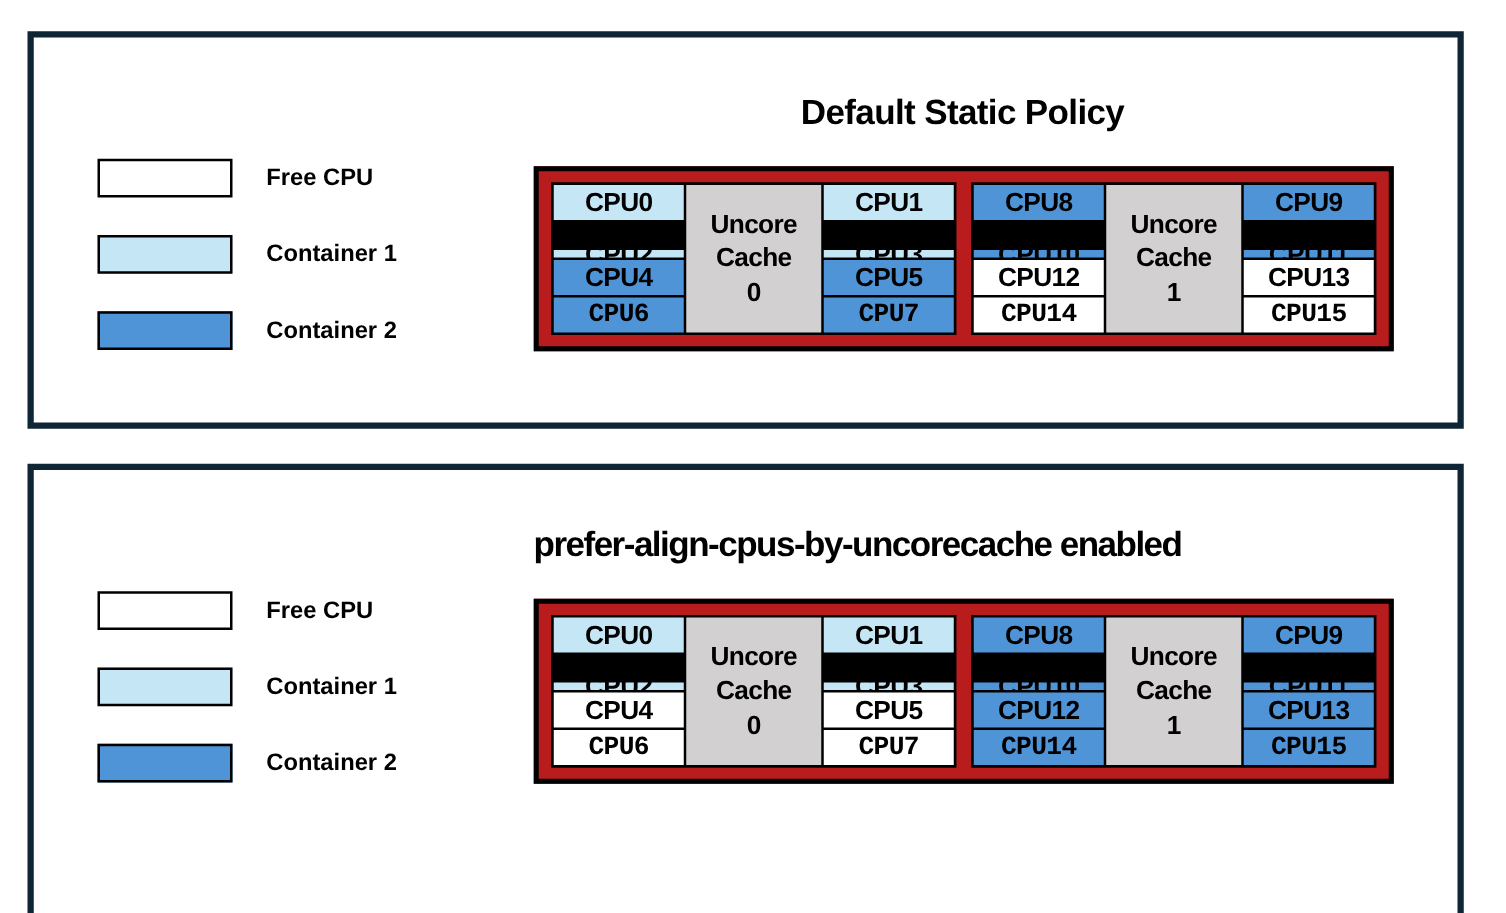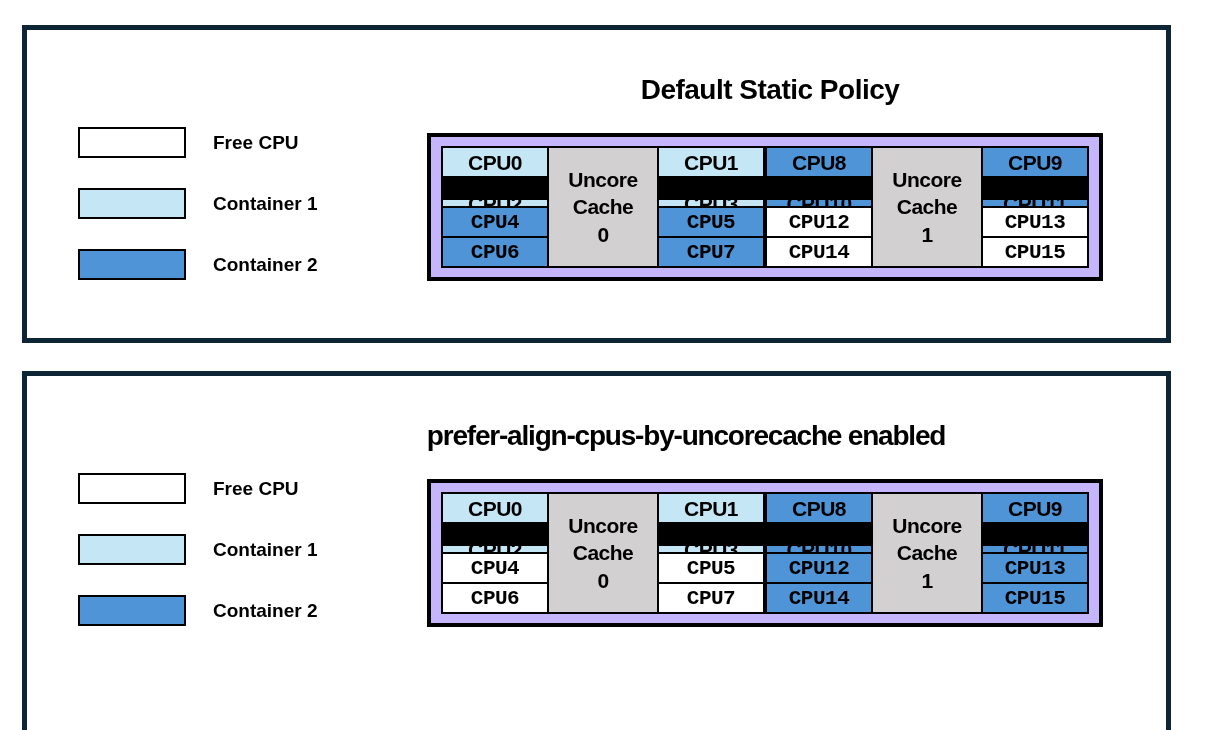--- a/index.html
+++ b/index.html
@@ -56,23 +56,24 @@
     font-weight: bold;
     white-space: nowrap;
   }
 
   
   .diagram {
     position: absolute;
     left: 400px;
     top: 103px;
     border: 4px solid #000;
-    background: #c4b5fd;
+    background: #b91c1c;
     padding: 9px 10px;
     display: flex;
+    gap: 12px;
   }
   .cluster {
     display: grid;
     grid-template-columns: 104px 108px 104px;
     grid-auto-rows: 28px;
     gap: 2px;
     background: #000;
     border: 2px solid #000;
   }
   .cell {
@@ -86,21 +87,21 @@
     line-height: 1;
   }
   .cell.cache {
     grid-column: 2;
     grid-row: 1 / span 4;
     background: var(--cache);
     white-space: pre-line;
     text-align: center;
     line-height: 1.3;
   }
-  .gr1 { grid-row: 1; } .gr2 { grid-row: 2; margin-top: 22px; } .gr3 { grid-row: 3; font-family: Liberation Mono, monospace; } .gr4 { grid-row: 4; font-family: Liberation Mono, monospace; }
+  .gr1 { grid-row: 1; } .gr2 { grid-row: 2; margin-top: 22px; } .gr3 { grid-row: 3; } .gr4 { grid-row: 4; font-family: Liberation Mono, monospace; }
   .gc1 { grid-column: 1; } .gc3 { grid-column: 3; }
 
   [data-owner="free"]       { background: var(--free); }
   [data-owner="container1"] { background: var(--container1); }
   [data-owner="container2"] { background: var(--container2); text-align: right; }
 </style>
 </head>
 <body>
 
 <section class="panel p1">

